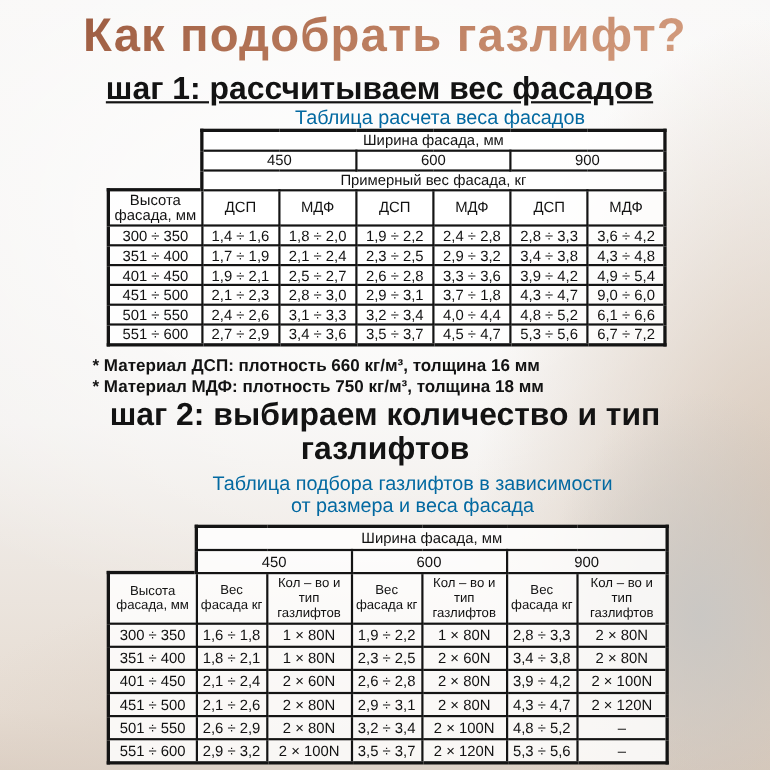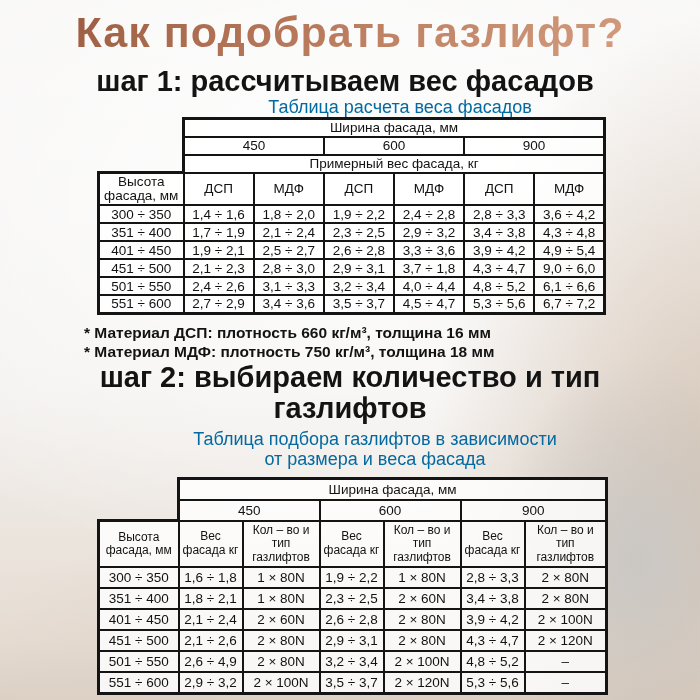--- a/index.html
+++ b/index.html
@@ -24,21 +24,21 @@
   .title {
     position:absolute; top:8px; left:0; width:700px;
     text-align:center; font-size:43px; font-weight:700; letter-spacing:1px;
     background:linear-gradient(135deg, #95543a 0%, #b97a5c 45%, #d9a486 100%);
     -webkit-background-clip:text; background-clip:text; color:transparent;
   }
   .step-heading {
     position:absolute; left:0; width:690px; text-align:center;
     font-size:29px; font-weight:800; color:#131313; line-height:31px;
   }
-  #step1-heading { top:66px; }
+  #step1-heading { top:66px;text-decoration:underline; }
   #step2-heading { top:362px; left:5px; }
   .caption { position:absolute; text-align:center; font-size:18px; font-weight:500; line-height:20px; color:#0369a1; }
   #caption1 { top:97px; left:100px; width:600px; }
   #caption2 { top:429px; left:50px; width:650px; }
 
   .notes { position:absolute; top:323px; left:84px; width:560px;
            font-size:15.5px; font-weight:700; line-height:19px; color:#131313; }
 
   table { border-collapse:collapse; table-layout:fixed; position:absolute; }
   #table1 { top:117px; left:97px; width:509px; }
@@ -245,21 +245,21 @@
           <th class="bL">451 ÷ 500</th>
           <td>2,1 ÷ 2,6</td>
           <td>2 × 80N</td>
           <td>2,9 ÷ 3,1</td>
           <td>2 × 80N</td>
           <td>4,3 ÷ 4,7</td>
           <td class="bR">2 × 120N</td>
         </tr>
         <tr>
           <th class="bL">501 ÷ 550</th>
-          <td>2,6 ÷ 4,9</td>
+          <td>2,6 ÷ 2,9</td>
           <td>2 × 80N</td>
           <td>3,2 ÷ 3,4</td>
           <td>2 × 100N</td>
           <td>4,8 ÷ 5,2</td>
           <td class="bR">–</td>
         </tr>
         <tr>
           <th class="bL bB">551 ÷ 600</th>
           <td class="bB">2,9 ÷ 3,2</td>
           <td class="bB">2 × 100N</td>

